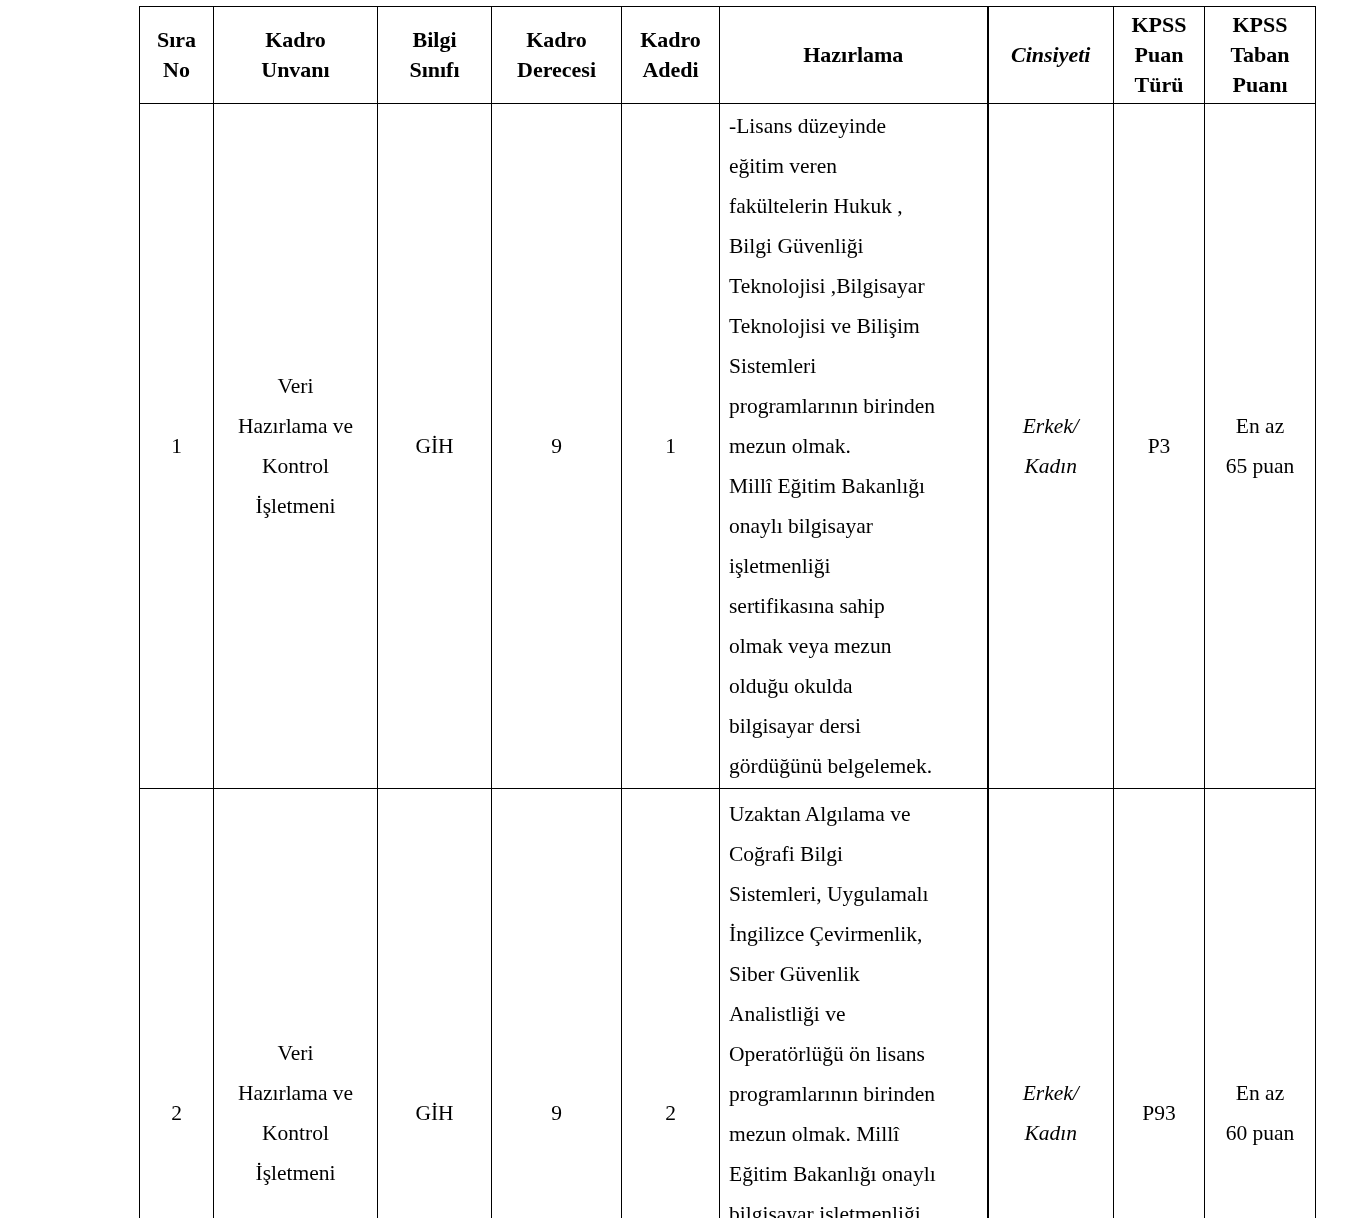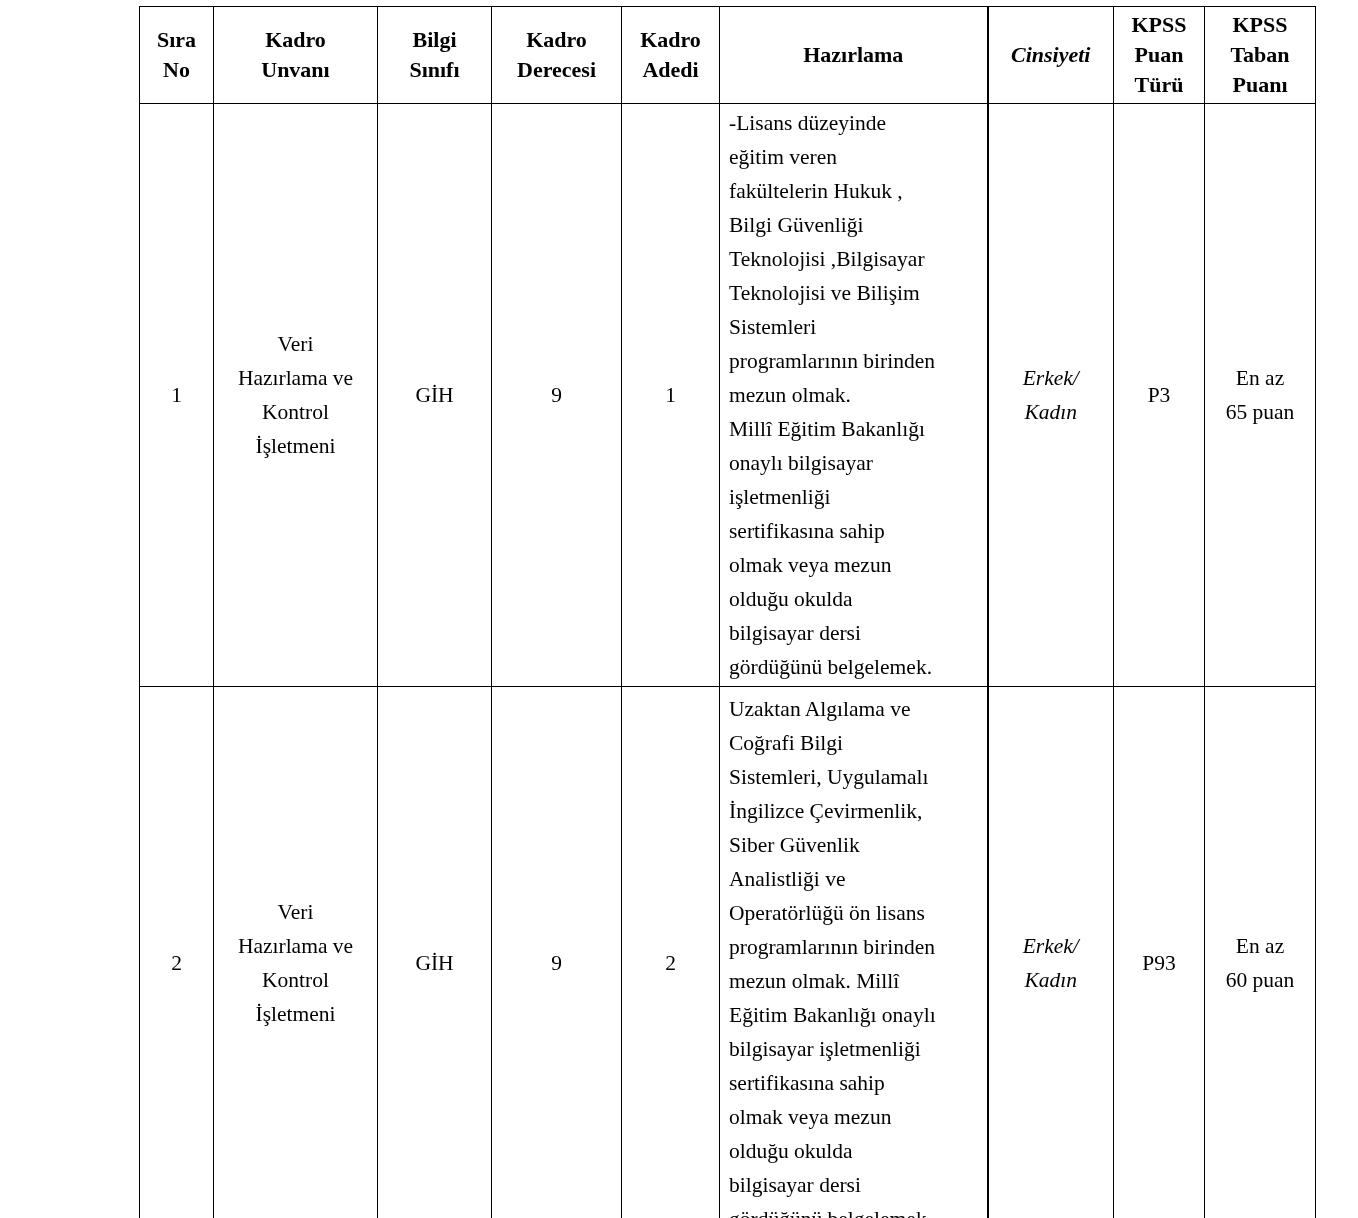--- a/index.html
+++ b/index.html
@@ -43,21 +43,21 @@
   }
   .kpss-table thead tr { height: 97px; }
   .kpss-table tbody tr { height: 550px; }
   .kpss-table th {
     font-weight: 700;
     font-size: 22px;
     line-height: 30px;
   }
   .kpss-table td {
     font-size: 21.5px;
-    line-height: 34px;
+    line-height: 40px;
   }
   td.niteligi {
     text-align: left;
     padding-left: 9px;
     padding-right: 6px;
   }
   td.niteligi.v-middle { vertical-align: middle; }
   td.niteligi.v-top { vertical-align: top; padding-top: 5px; }
 </style>
 </head>

